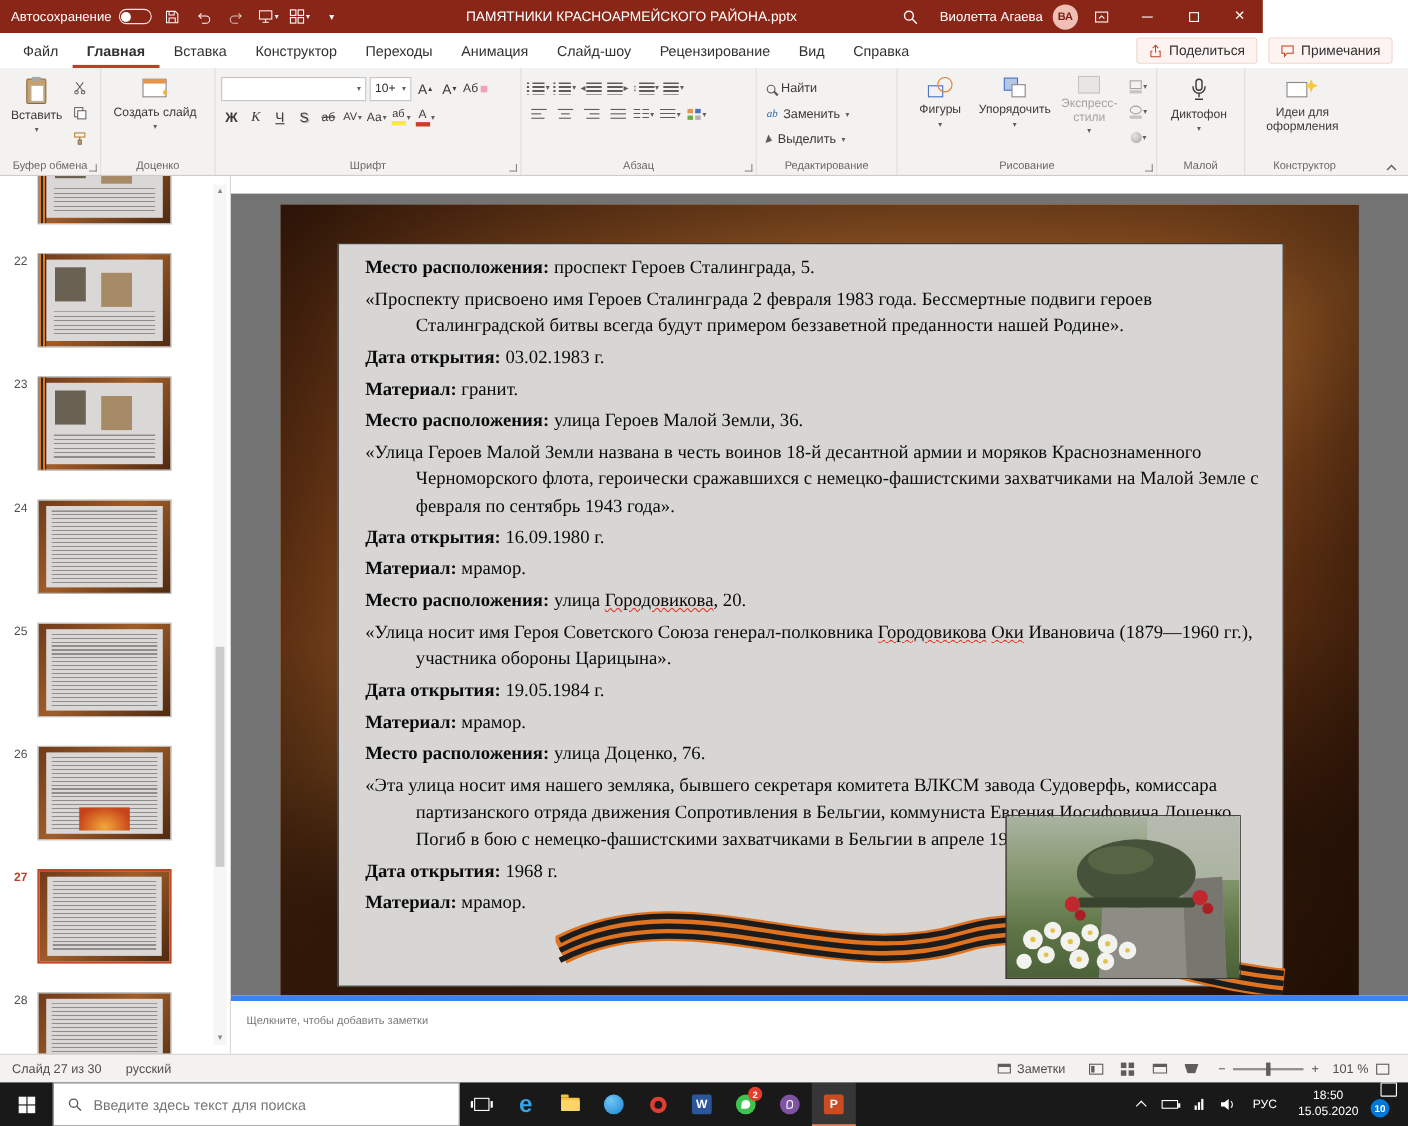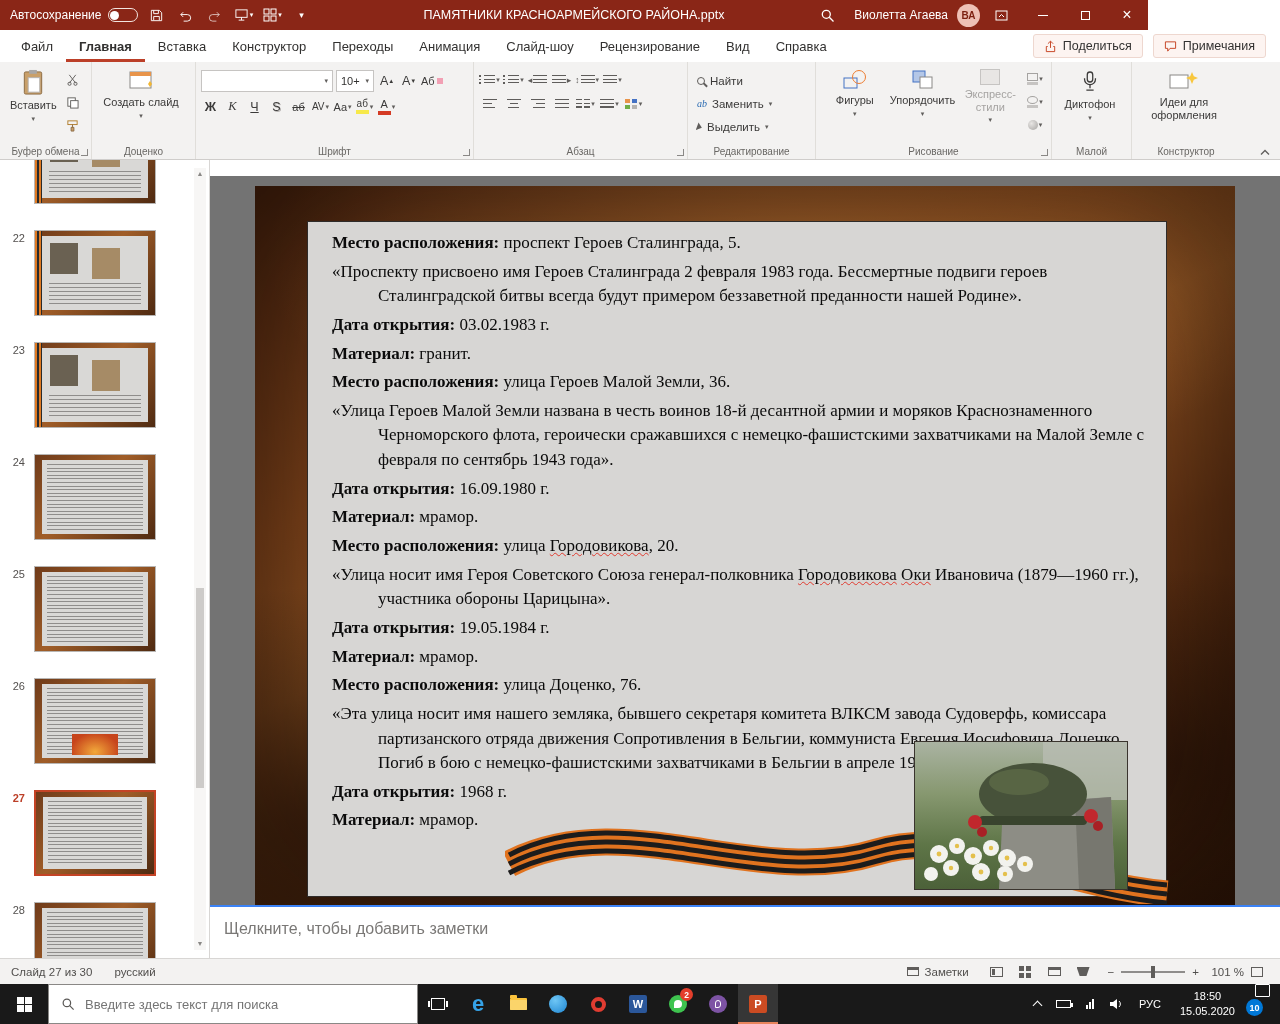--- a/index.html
+++ b/index.html
@@ -105,21 +105,21 @@
 .spell{text-decoration-line:underline;text-decoration-style:wavy;text-decoration-color:#e03b2f;text-decoration-thickness:1px}
 .georibbon{position:absolute;left:250px;top:600px;width:665px;height:118px;z-index:2}
 .photo{position:absolute;left:660px;top:556px;width:212px;height:147px;z-index:3;box-shadow:0 0 0 1px #3a342e}
 .vscroll{position:absolute;right:22px;top:6px;bottom:6px;width:15px;background:#f2f1f0;border:1px solid #e3e1df;display:flex;flex-direction:column}
 .sb-btn{height:15px;display:flex;align-items:center;justify-content:center;font-size:7px;color:#8a8886}
 .sb-track{flex:1;position:relative}
 .sb-thumb{position:absolute;left:2px;right:2px;top:3px;height:500px;background:#cdcbc9}
 .sb-nav{height:17px;display:flex;flex-direction:column;align-items:center;justify-content:center;font-size:6px;line-height:.8;color:#8a8886}
 
 
-.notes{position:absolute;left:210px;top:905px;width:1070px;height:53px;background:#fff;border-top:2px solid #3b82f6;font-size:16px;color:#7a7876;padding:13px 0 0 14px}
+.notes{position:absolute;left:210px;top:905px;width:1070px;height:53px;background:#fff;border-top:5px solid #3b82f6;font-size:10px;color:#7a7876;padding:13px 0 0 14px}
 
 
 .statusbar{position:absolute;left:0;top:958px;width:1280px;height:26px;background:#f3f2f1;border-top:1px solid #d8d6d4;display:flex;align-items:center;font-size:11.5px;color:#514f4d}
 .st-item{padding:0 11px}
 .st-right{margin-left:auto;display:flex;align-items:center;gap:2px;padding-right:8px}
 .st-notes{display:flex;gap:6px;align-items:center;padding:0 12px}
 .vb{width:27px;height:20px;display:flex;align-items:center;justify-content:center}
 .g-normal{width:13px;height:10px;border:1px solid #5f5d5b;position:relative}
 .g-normal::before{content:"";position:absolute;left:1px;top:1px;bottom:1px;width:3px;background:#5f5d5b}
 .g-grid{width:5px;height:5px;background:#5f5d5b;box-shadow:7px 0 #5f5d5b,0 7px #5f5d5b,7px 7px #5f5d5b;margin:0 7px 7px 0}

